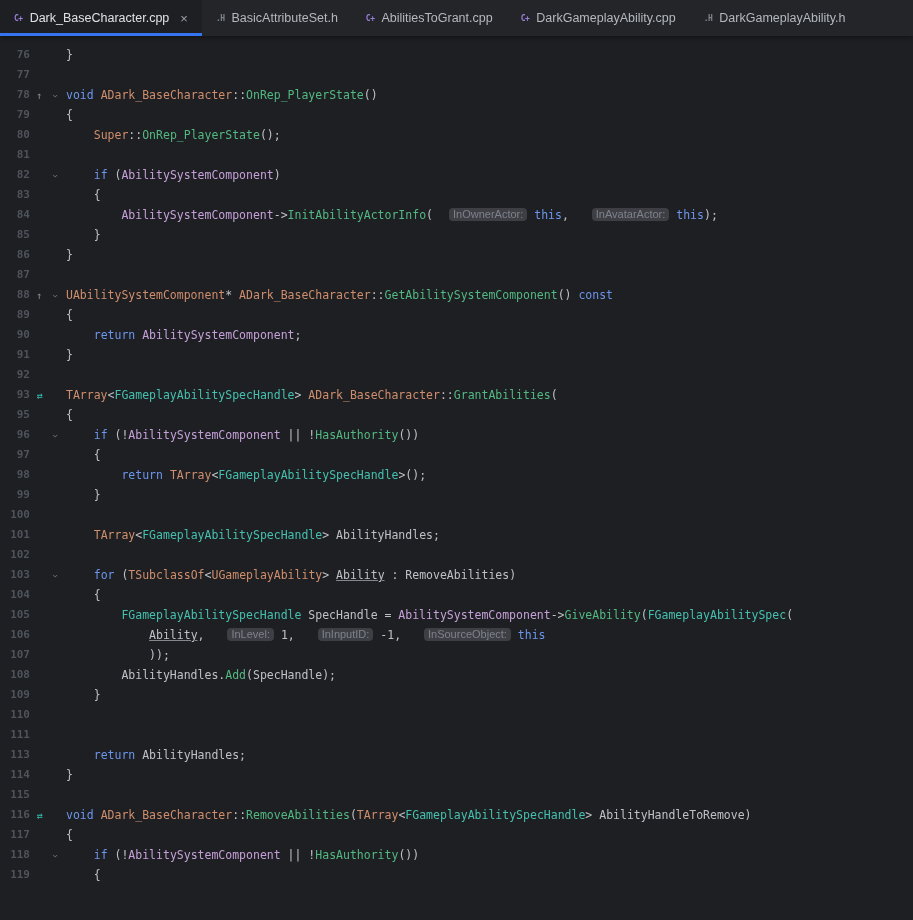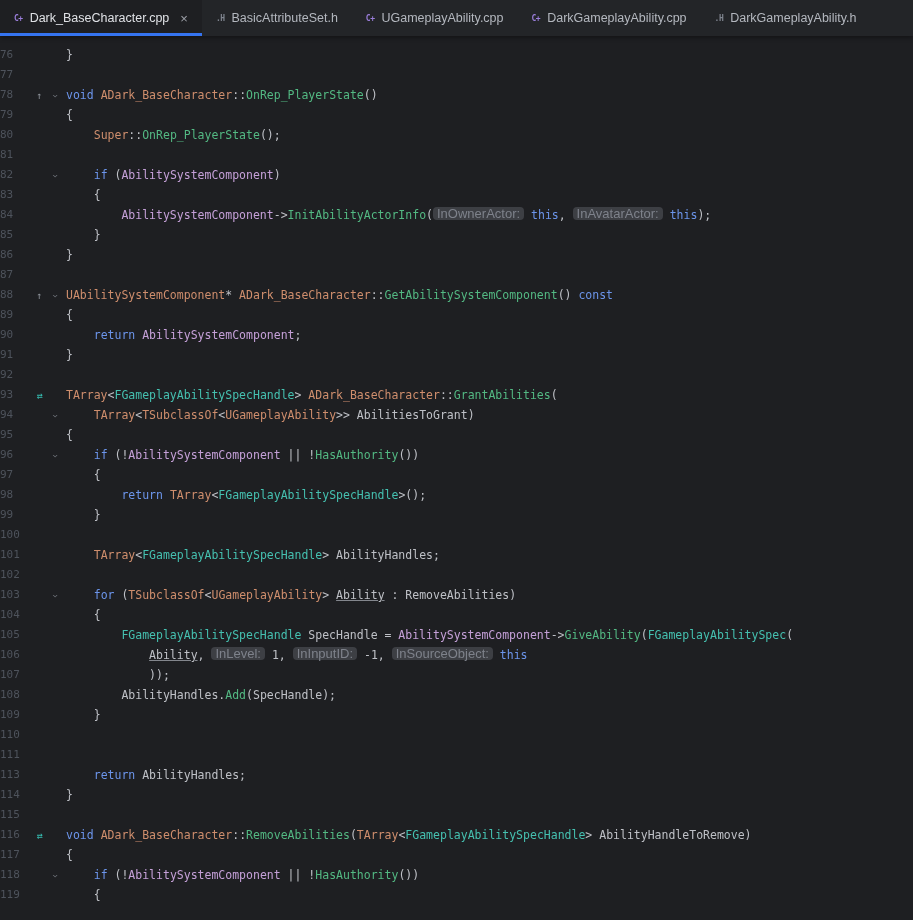--- a/index.html
+++ b/index.html
@@ -65,23 +65,24 @@
   }
   .line {
     display: flex;
     height: 20px;
     line-height: 20px;
     font-size: 11.5px;
   }
   .lnum {
     width: 30px;
     flex: none;
-    text-align: left;
+    text-align: right;
     color: #4E535C;
     font-size: 11px;
+    font-weight: bold;
   }
   .islot {
     width: 18px;
     flex: none;
     text-align: center;
   }
   .fslot {
     width: 15px;
     flex: none;
     text-align: center;
@@ -105,45 +106,46 @@
   .t-k { color: #6C95EB; }
   .t-c { color: #CF8E6D; }
   .t-s { color: #45C0B0; margin-top: 16px; }
   .t-f { color: #53B983; }
   .t-v { color: #C5A0D8; }
   .t-u { color: #BEC0C6; text-decoration: underline; text-decoration-color: #83868D; }
   .t-h {
     display: inline-block;
     background: #3D3F44;
     color: #7E828B;
-    font-size: 13px;
+    font-size: 11px;
     line-height: 13px;
     height: 13px;
     padding: 0 4px;
     border-radius: 4px;
     vertical-align: 1px;
     font-family: "Liberation Sans", sans-serif;
+    margin-left: 16px;
   }
 </style>
 </head>
 <body style="--accent: #3574F0;">
 
 <div class="tab-bar">
     <div class="tab active">
       <span class="file-icon icon-cpp">C+</span>
       <span class="tab-label">Dark_BaseCharacter.cpp</span>
       <span class="tab-close">×</span>
     </div>
     <div class="tab">
       <span class="file-icon icon-h">.H</span>
       <span class="tab-label">BasicAttributeSet.h</span>
     </div>
     <div class="tab">
       <span class="file-icon icon-cpp">C+</span>
-      <span class="tab-label">UGameplayAbility.cpp</span>
+      <span class="tab-label">AbilitiesToGrant.cpp</span>
     </div>
     <div class="tab">
       <span class="file-icon icon-cpp">C+</span>
       <span class="tab-label">DarkGameplayAbility.cpp</span>
     </div>
     <div class="tab">
       <span class="file-icon icon-h">.H</span>
       <span class="tab-label">DarkGameplayAbility.h</span>
     </div>
   </div>
@@ -250,26 +252,20 @@
       <span class="fslot"></span>
       <span class="code"></span>
     </div>
     <div class="line">
       <span class="lnum">93</span>
       <span class="islot"><span class="gut-blueprint">⇄</span></span>
       <span class="fslot"></span>
       <span class="code"><span class="t-c">TArray</span><span class="t-p">&lt;</span><span class="t-s">FGameplayAbilitySpecHandle</span><span class="t-p">&gt; </span><span class="t-c">ADark_BaseCharacter</span><span class="t-p">::</span><span class="t-f">GrantAbilities</span><span class="t-p">(</span></span>
     </div>
     <div class="line">
-      <span class="lnum">94</span>
-      <span class="islot"></span>
-      <span class="fslot"><span class="gut-fold">›</span></span>
-      <span class="code"><span class="t-p">    </span><span class="t-c">TArray</span><span class="t-p">&lt;</span><span class="t-c">TSubclassOf</span><span class="t-p">&lt;</span><span class="t-c">UGameplayAbility</span><span class="t-p">&gt;&gt; AbilitiesToGrant)</span></span>
-    </div>
-    <div class="line">
       <span class="lnum">95</span>
       <span class="islot"></span>
       <span class="fslot"></span>
       <span class="code"><span class="t-p">{</span></span>
     </div>
     <div class="line">
       <span class="lnum">96</span>
       <span class="islot"></span>
       <span class="fslot"><span class="gut-fold">›</span></span>
       <span class="code"><span class="t-p">    </span><span class="t-k">if</span><span class="t-p"> (!</span><span class="t-v">AbilitySystemComponent</span><span class="t-p"> || !</span><span class="t-f">HasAuthority</span><span class="t-p">())</span></span>

